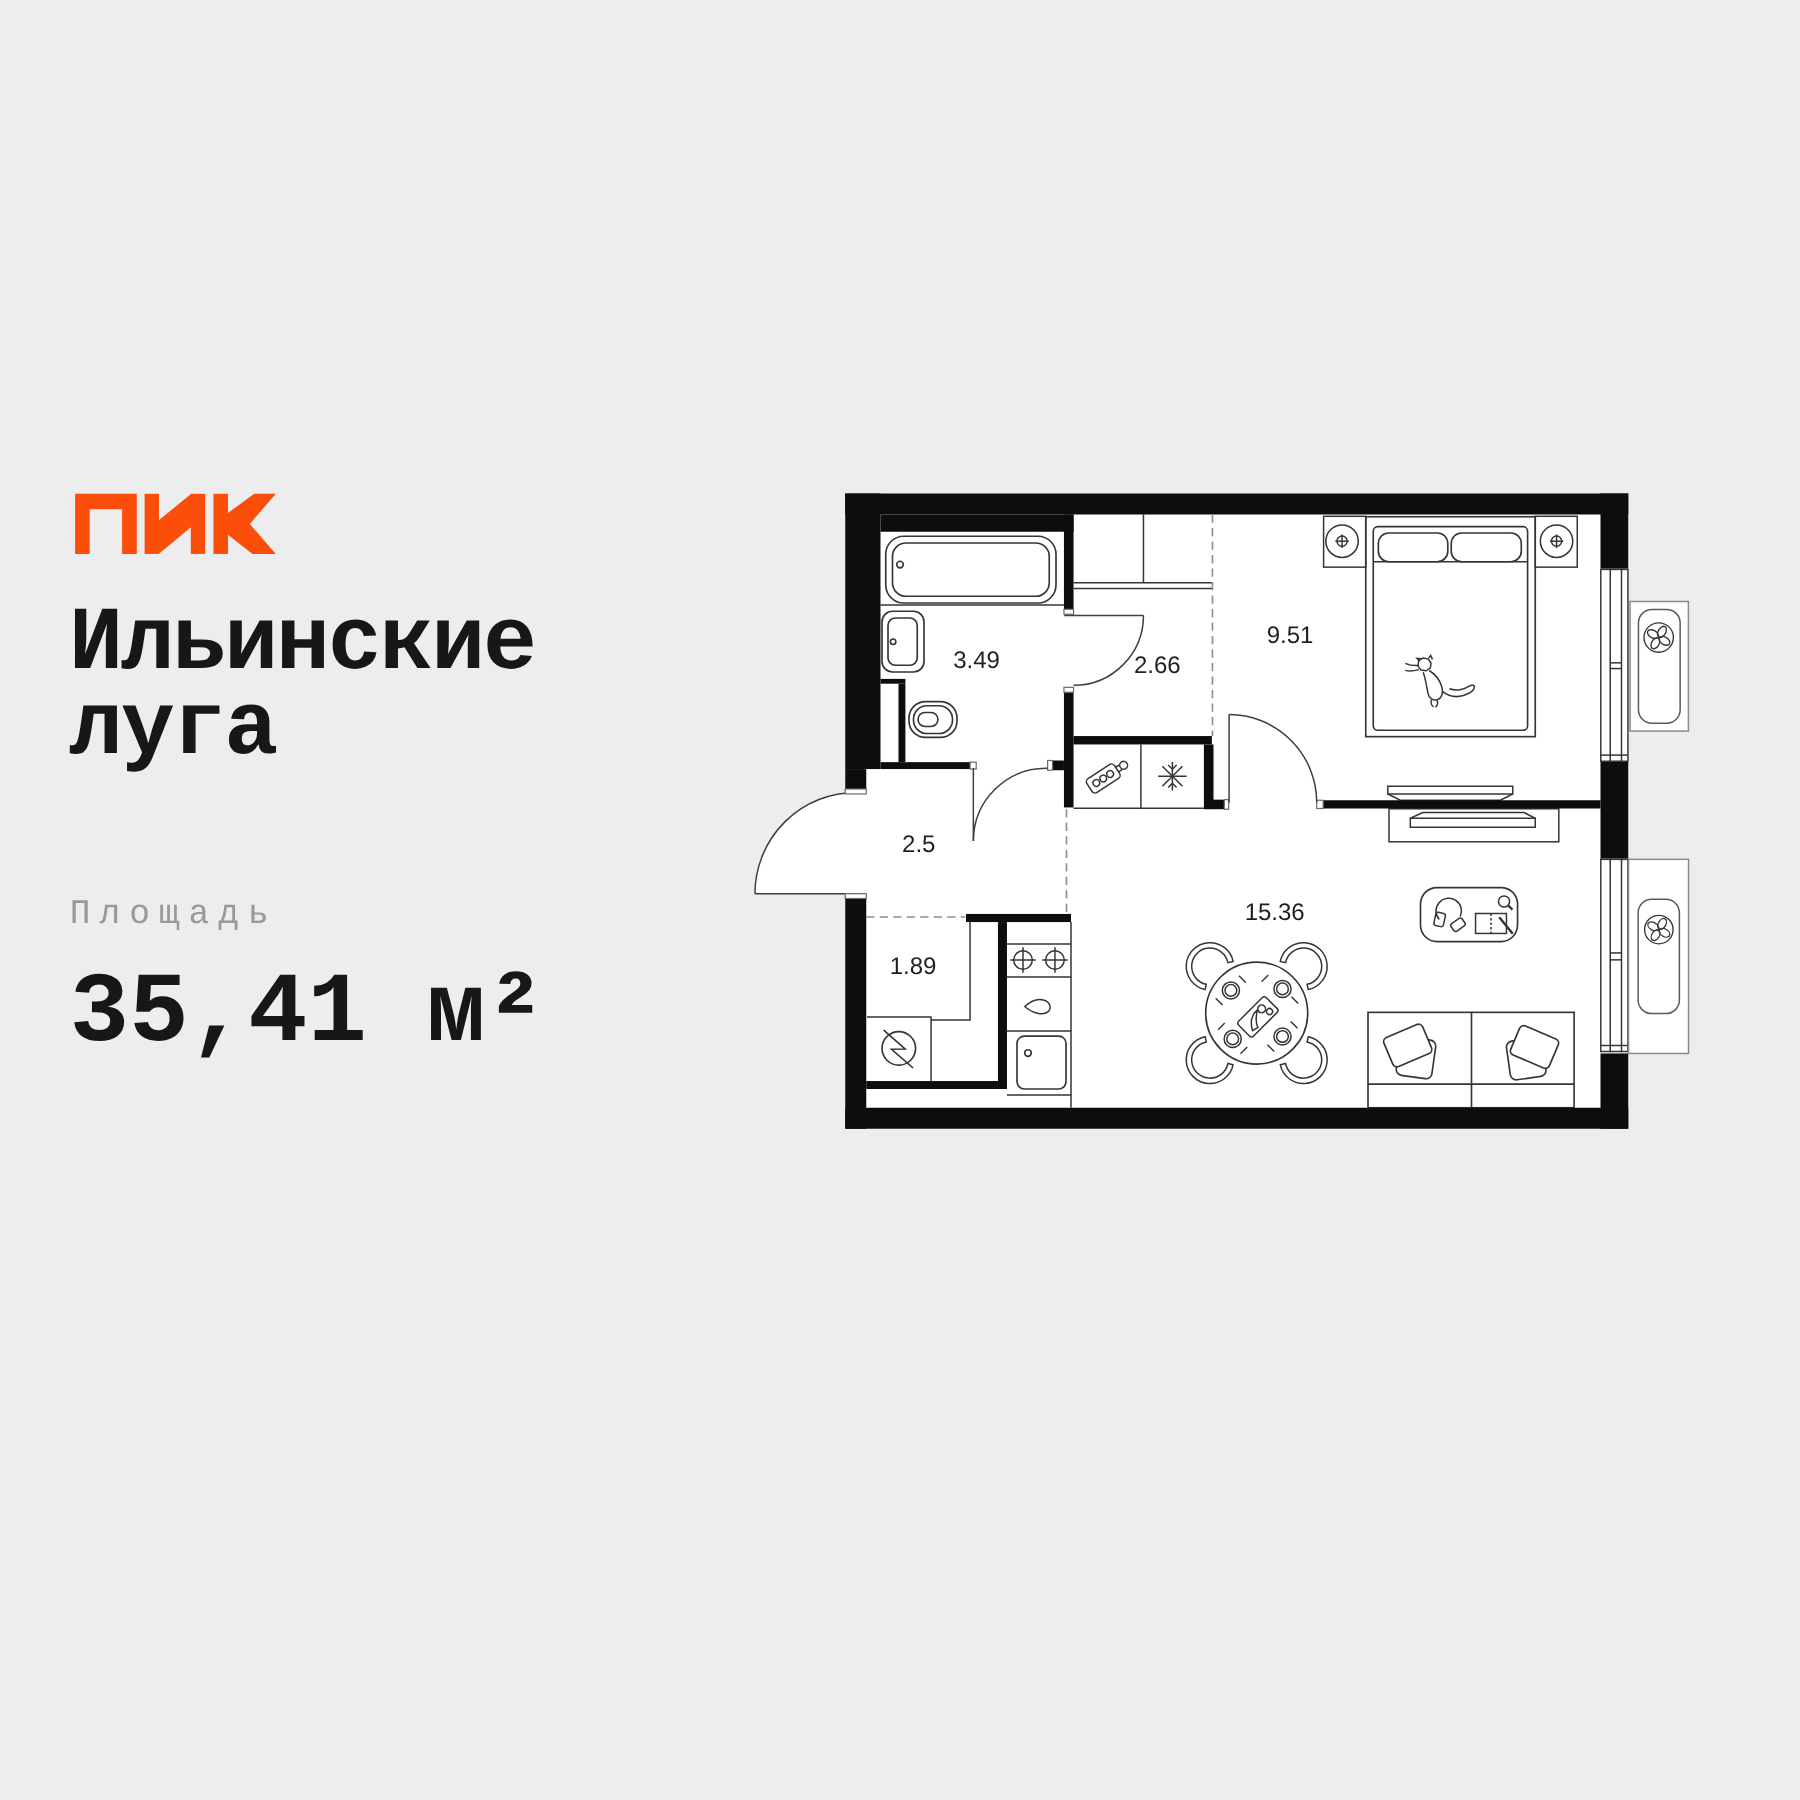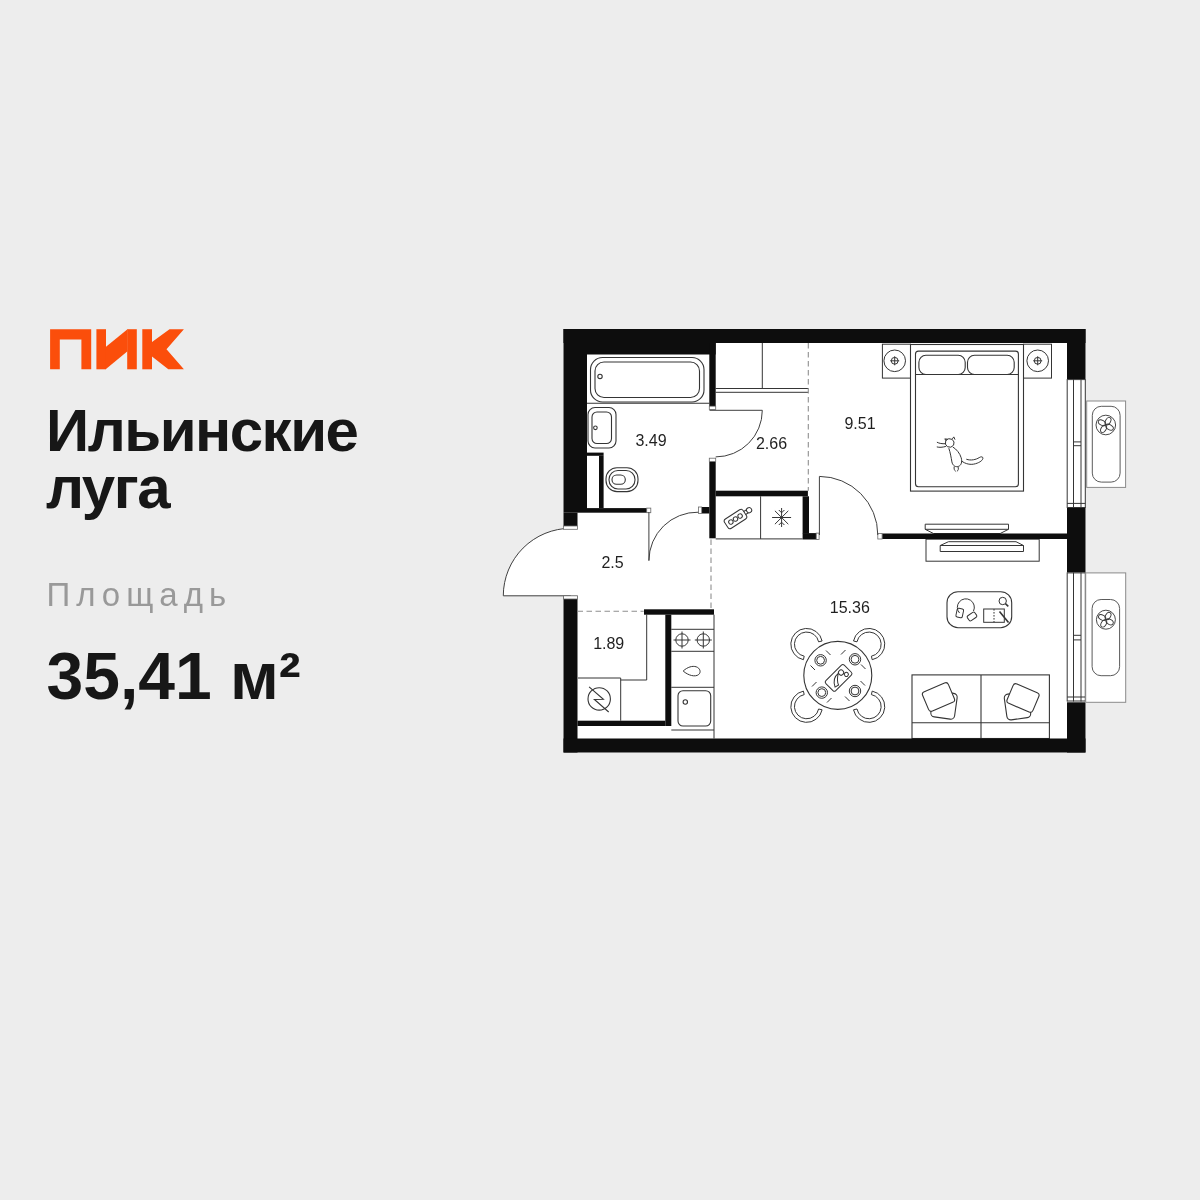--- a/index.html
+++ b/index.html
@@ -1,19 +1,19 @@
 <!DOCTYPE html>
 <html><head>
 <meta charset="utf-8">
 <style>
   html,body{margin:0;padding:0;}
   body{width:1200px;height:1200px;background:#ededed;font-family:"Liberation Sans",sans-serif;overflow:hidden;position:relative;}
-  .txt{opacity:0.999;}
+  .txt{opacity:0.999;font-family:Liberation Mono, monospace;}
   .title{position:absolute;left:46px;top:401.5px;color:rgba(20,20,20,0.99);font-weight:bold;font-size:60px;line-height:57px;letter-spacing:-1.5px;}
-  .arealabel{position:absolute;left:46.5px;top:576px;color:rgba(152,152,152,0.99);font-size:33px;font-weight:400;letter-spacing:6px;}
+  .arealabel{position:absolute;left:46.5px;top:596px;color:rgba(152,152,152,0.99);font-size:23px;font-weight:400;letter-spacing:6px;}
   .areaval{position:absolute;left:46.5px;top:638px;color:rgba(20,20,20,0.99);font-weight:bold;font-size:66px;}
   svg{position:absolute;left:0;top:0;filter:blur(0px);}
   text{font-family:"Liberation Sans",sans-serif;fill:rgba(28,28,28,0.99);font-size:16px;}
 </style>
 </head>
 <body>
 
 <div class="txt title">Ильинские<br>луга</div>
 
 <div class="txt arealabel">Площадь</div>

